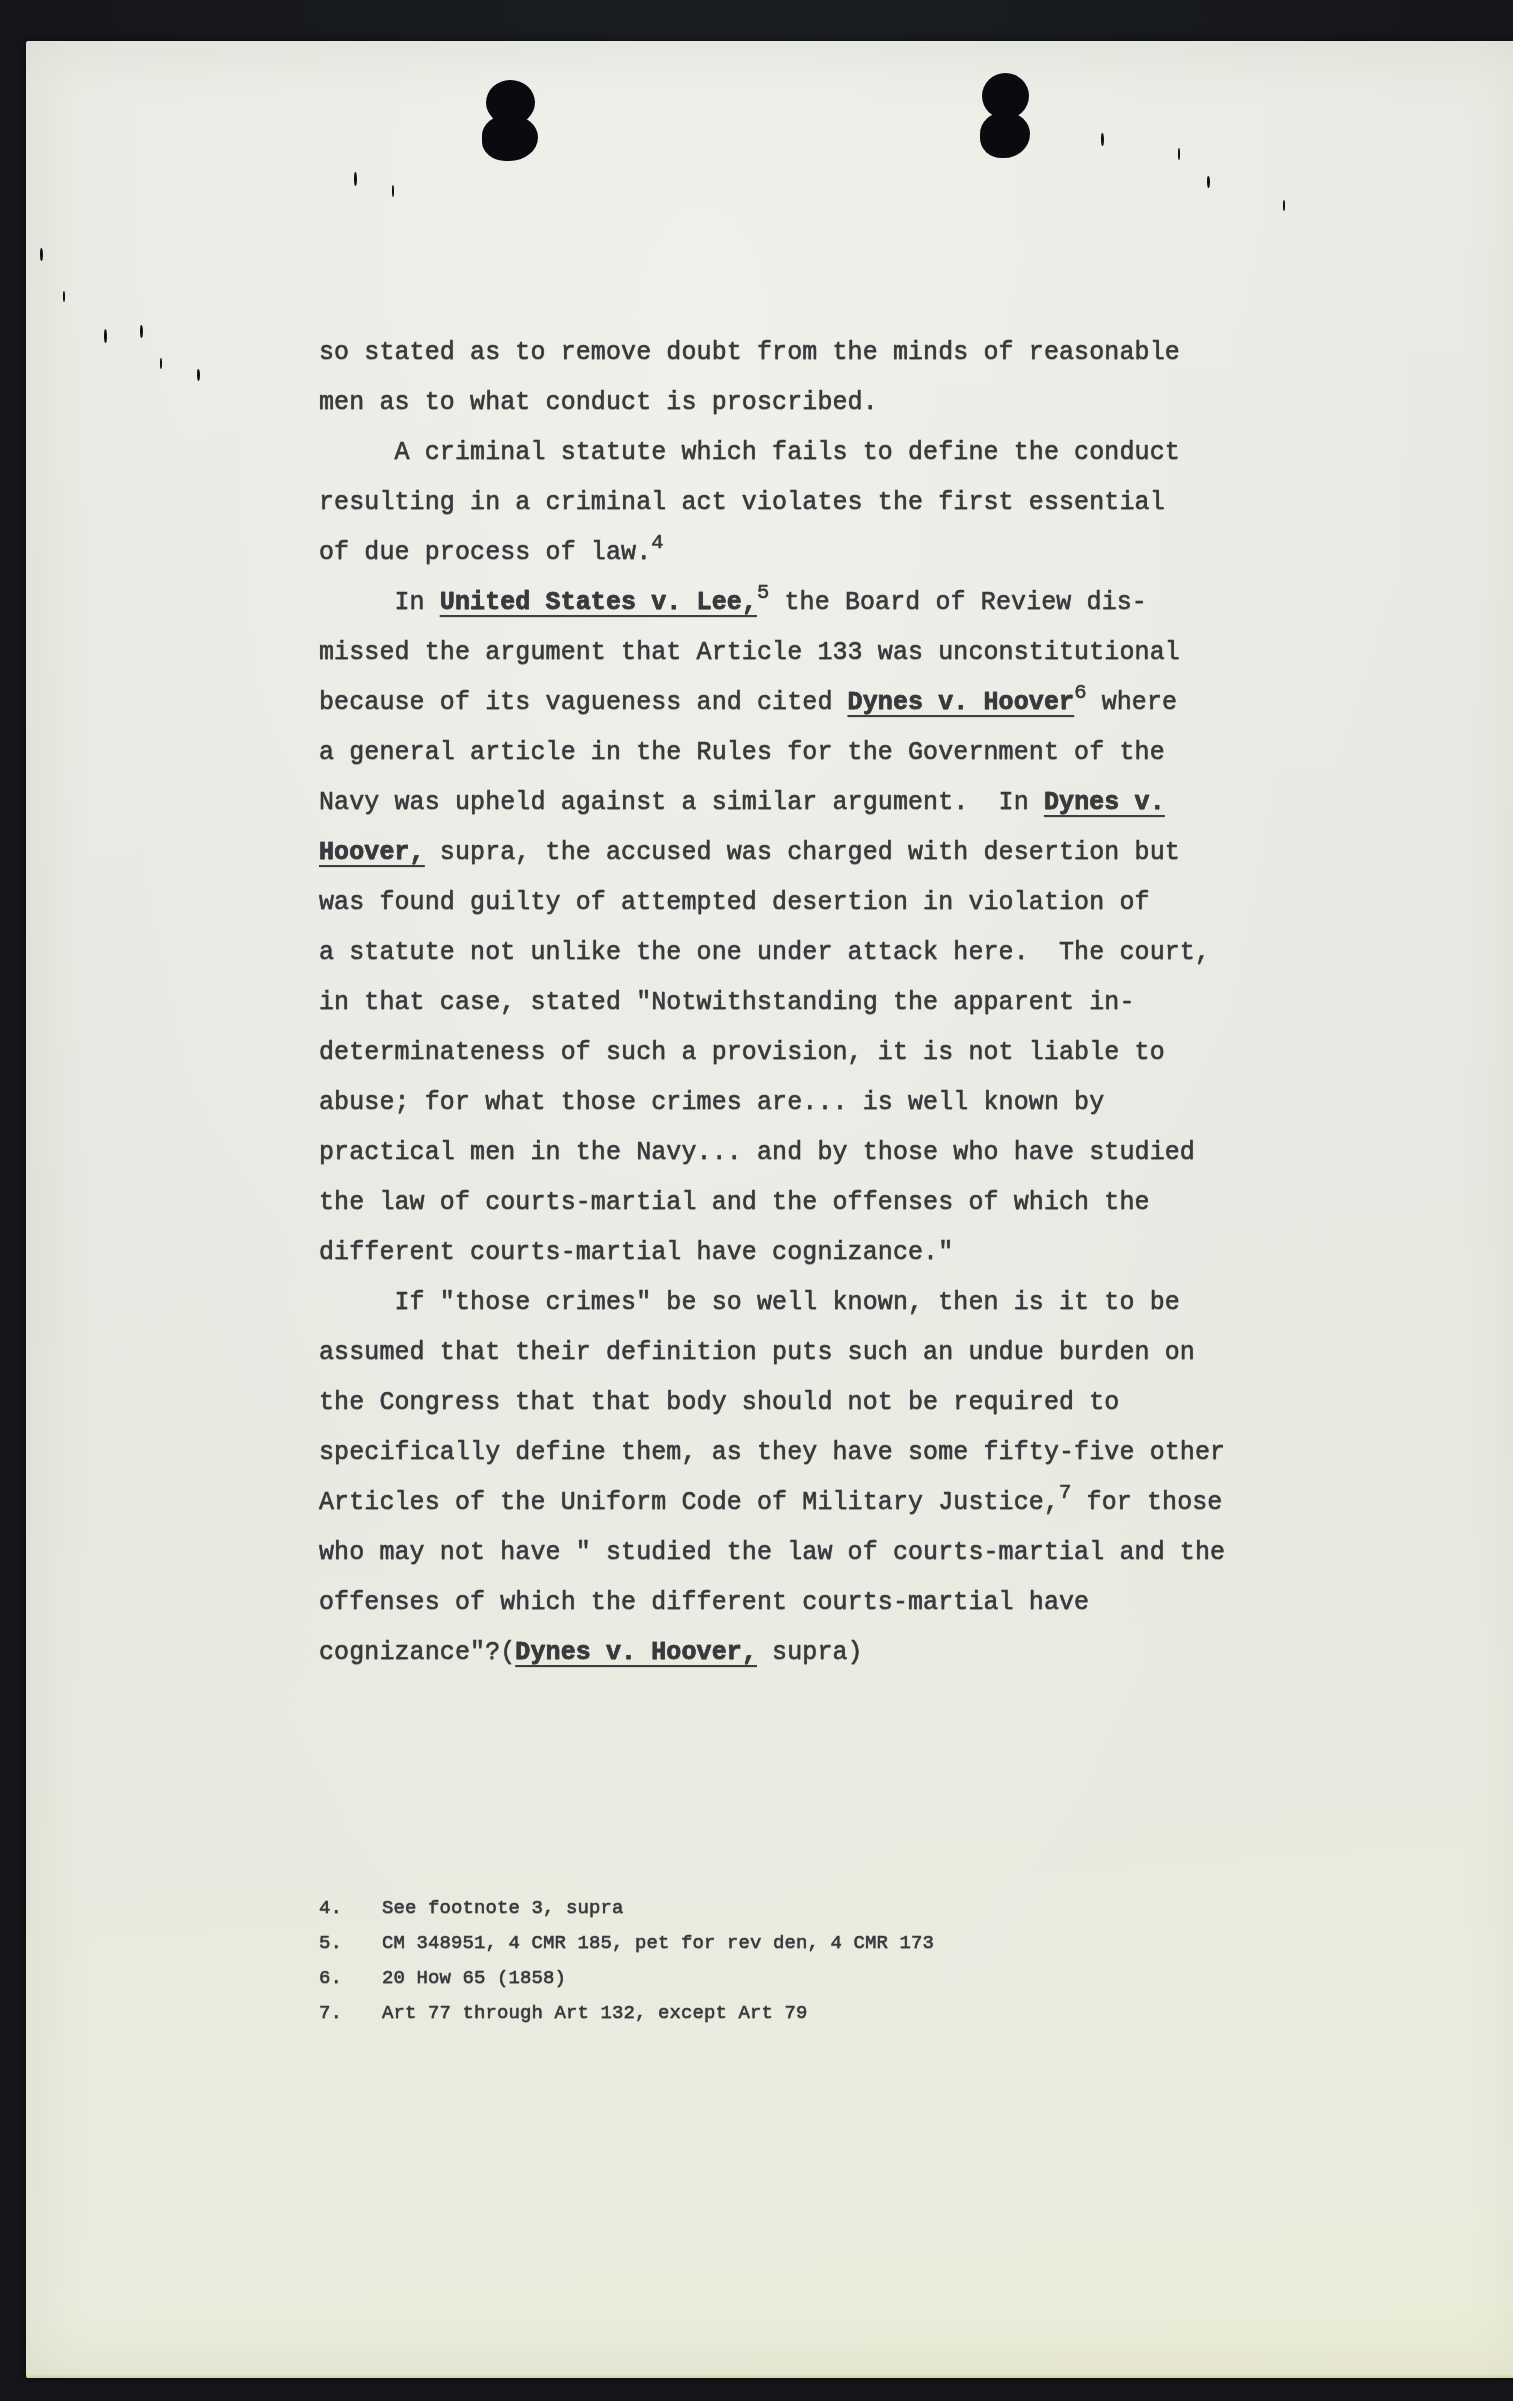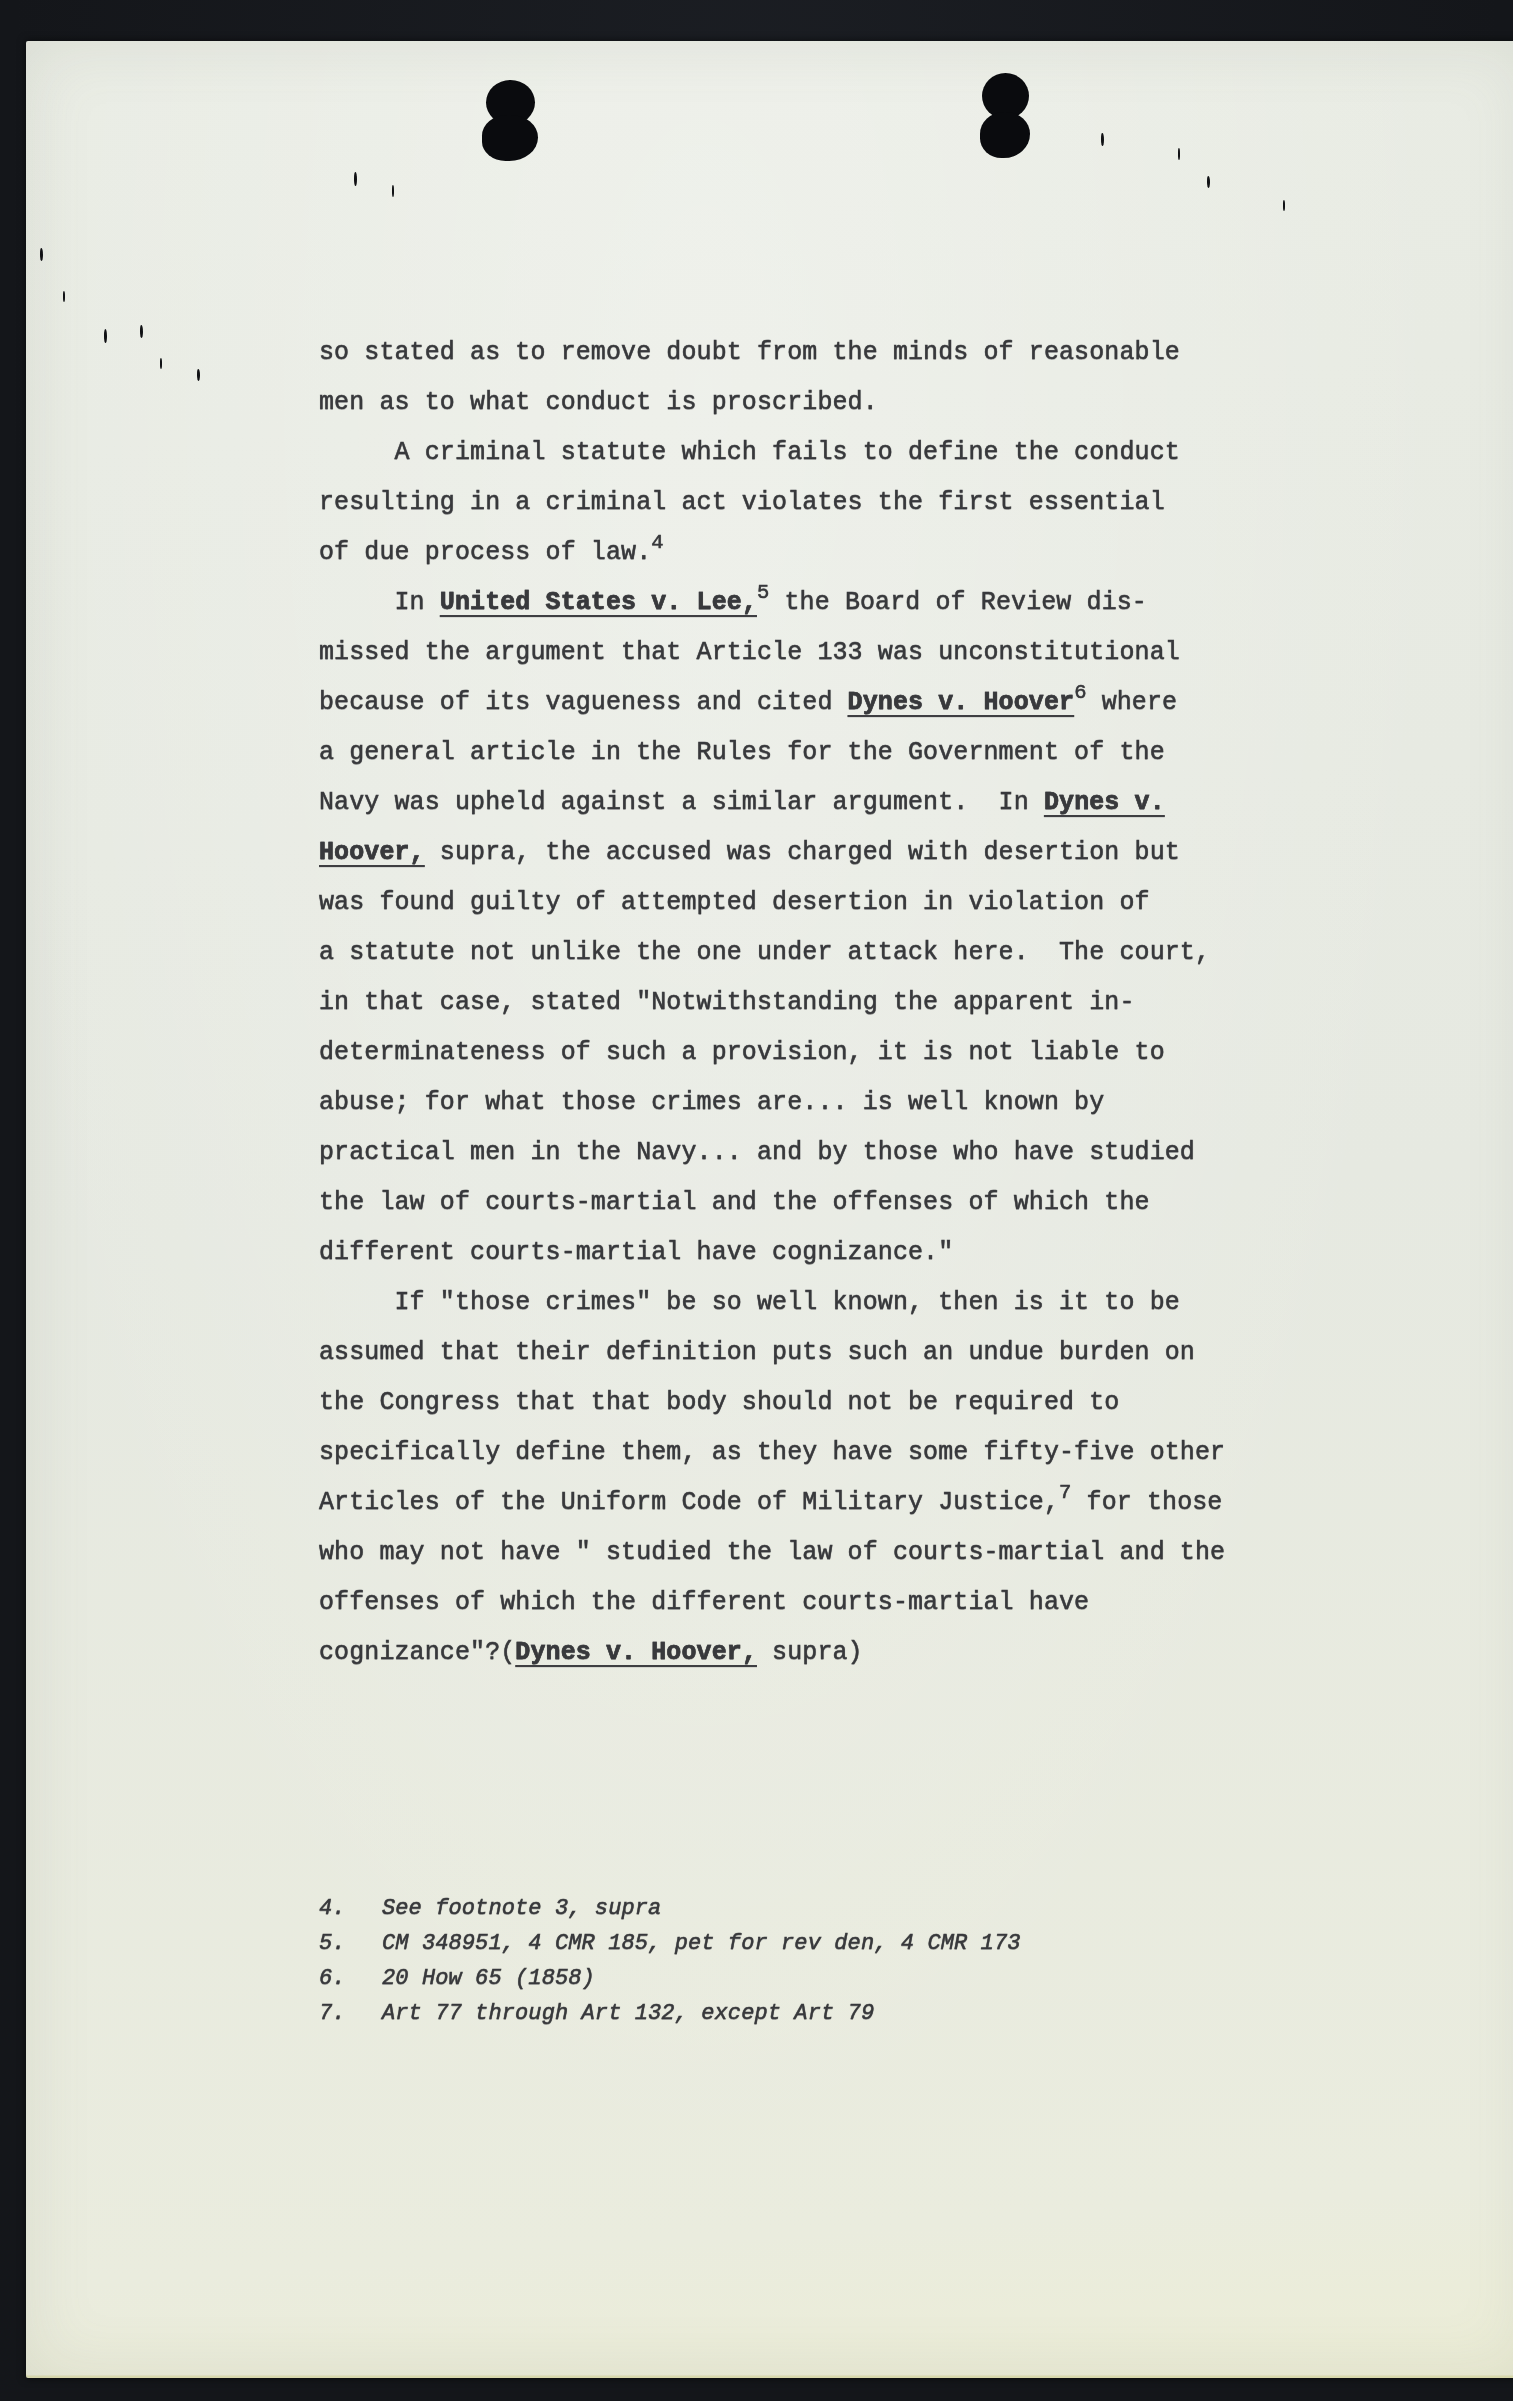--- a/index.html
+++ b/index.html
@@ -69,27 +69,26 @@
   }
   .sup {
     display: inline-block;
     font-size: 0.82em;
     transform: translateY(-0.55em);
   }
   .footnotes {
     position: absolute;
     left: 293px;
     top: 1850px;
-    font-size: 22px;
+    font-size: 19px;
     line-height: 35px;
     color: #38393c;
     white-space: pre;
     letter-spacing: 0.1px;
     text-shadow: 0 0 1px rgba(52,52,58,0.55), 0 0.5px 0 rgba(52,52,58,0.25);
-    font-style: italic;
     -webkit-text-stroke: 0.5px rgba(56,57,60,0.85);
   }
   .fn-line { height: 35px; }
   .fn-marker { display: inline-block; width: 63px; }
 </style>
 </head>
 <body>
 
 <div class="stage">
 

